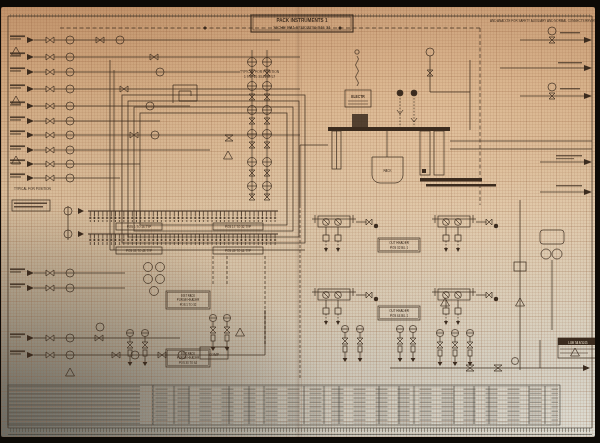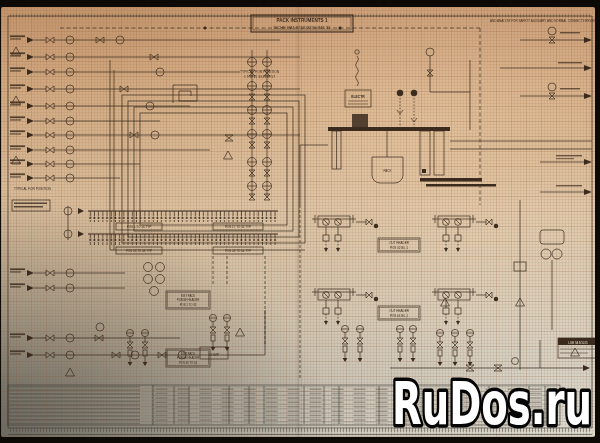--- a/index.html
+++ b/index.html
@@ -423,18 +423,13 @@
     <text x="188" y="301" font-size="2.8" text-anchor="middle">PURGE HEADER</text>
     <text x="188" y="305.5" font-size="2.8" text-anchor="middle">POS 1 TO 32</text>
     <text x="188" y="354.5" font-size="2.8" text-anchor="middle">INST PACK</text>
     <text x="188" y="359" font-size="2.8" text-anchor="middle">PURGE HEADER</text>
     <text x="188" y="363.5" font-size="2.8" text-anchor="middle">POS 33 TO 64</text>
     <text x="578" y="343.5" font-size="2.9" text-anchor="middle" fill="#e9ddc8">LUB TA 8/1015</text>
   </g>
 </svg>
 </div>
 
-<div class="wm">
-  <svg viewBox="0 0 210 72">
-    <text x="4" y="56" font-size="58" textLength="200" lengthAdjust="spacingAndGlyphs" fill="#ffffff" stroke="#050505" stroke-width="7">RuDos.ru</text>
-  </svg>
 </div>
-</div>
 
 </body></html>

